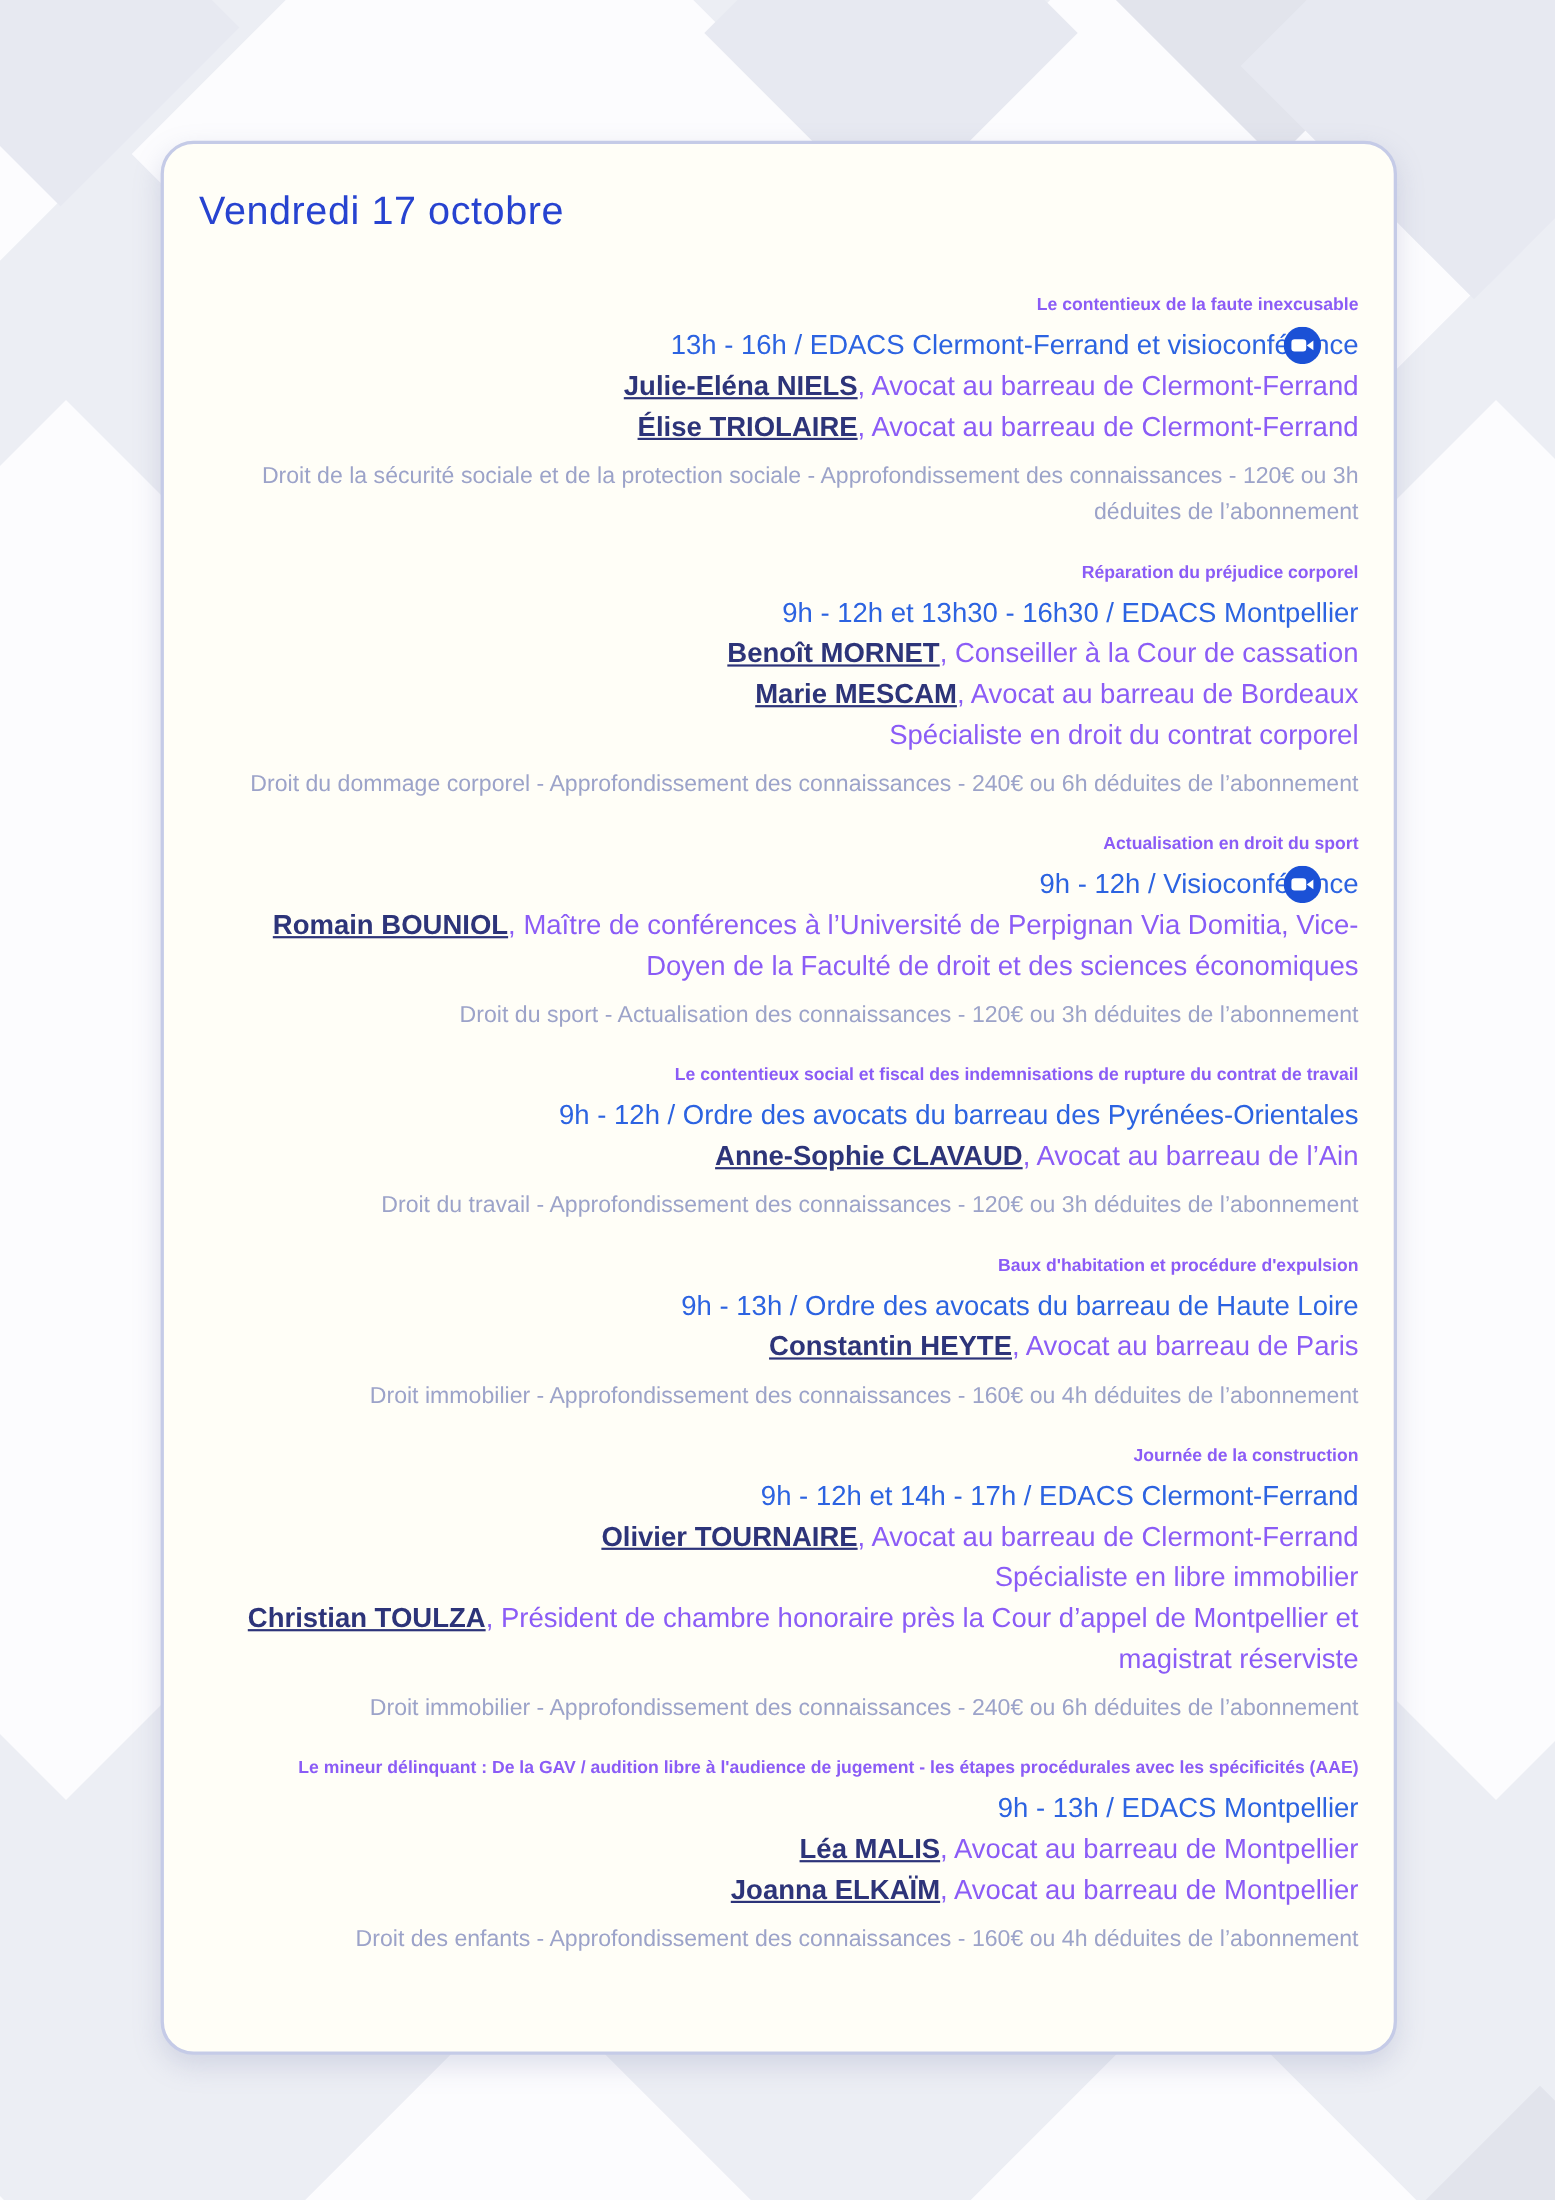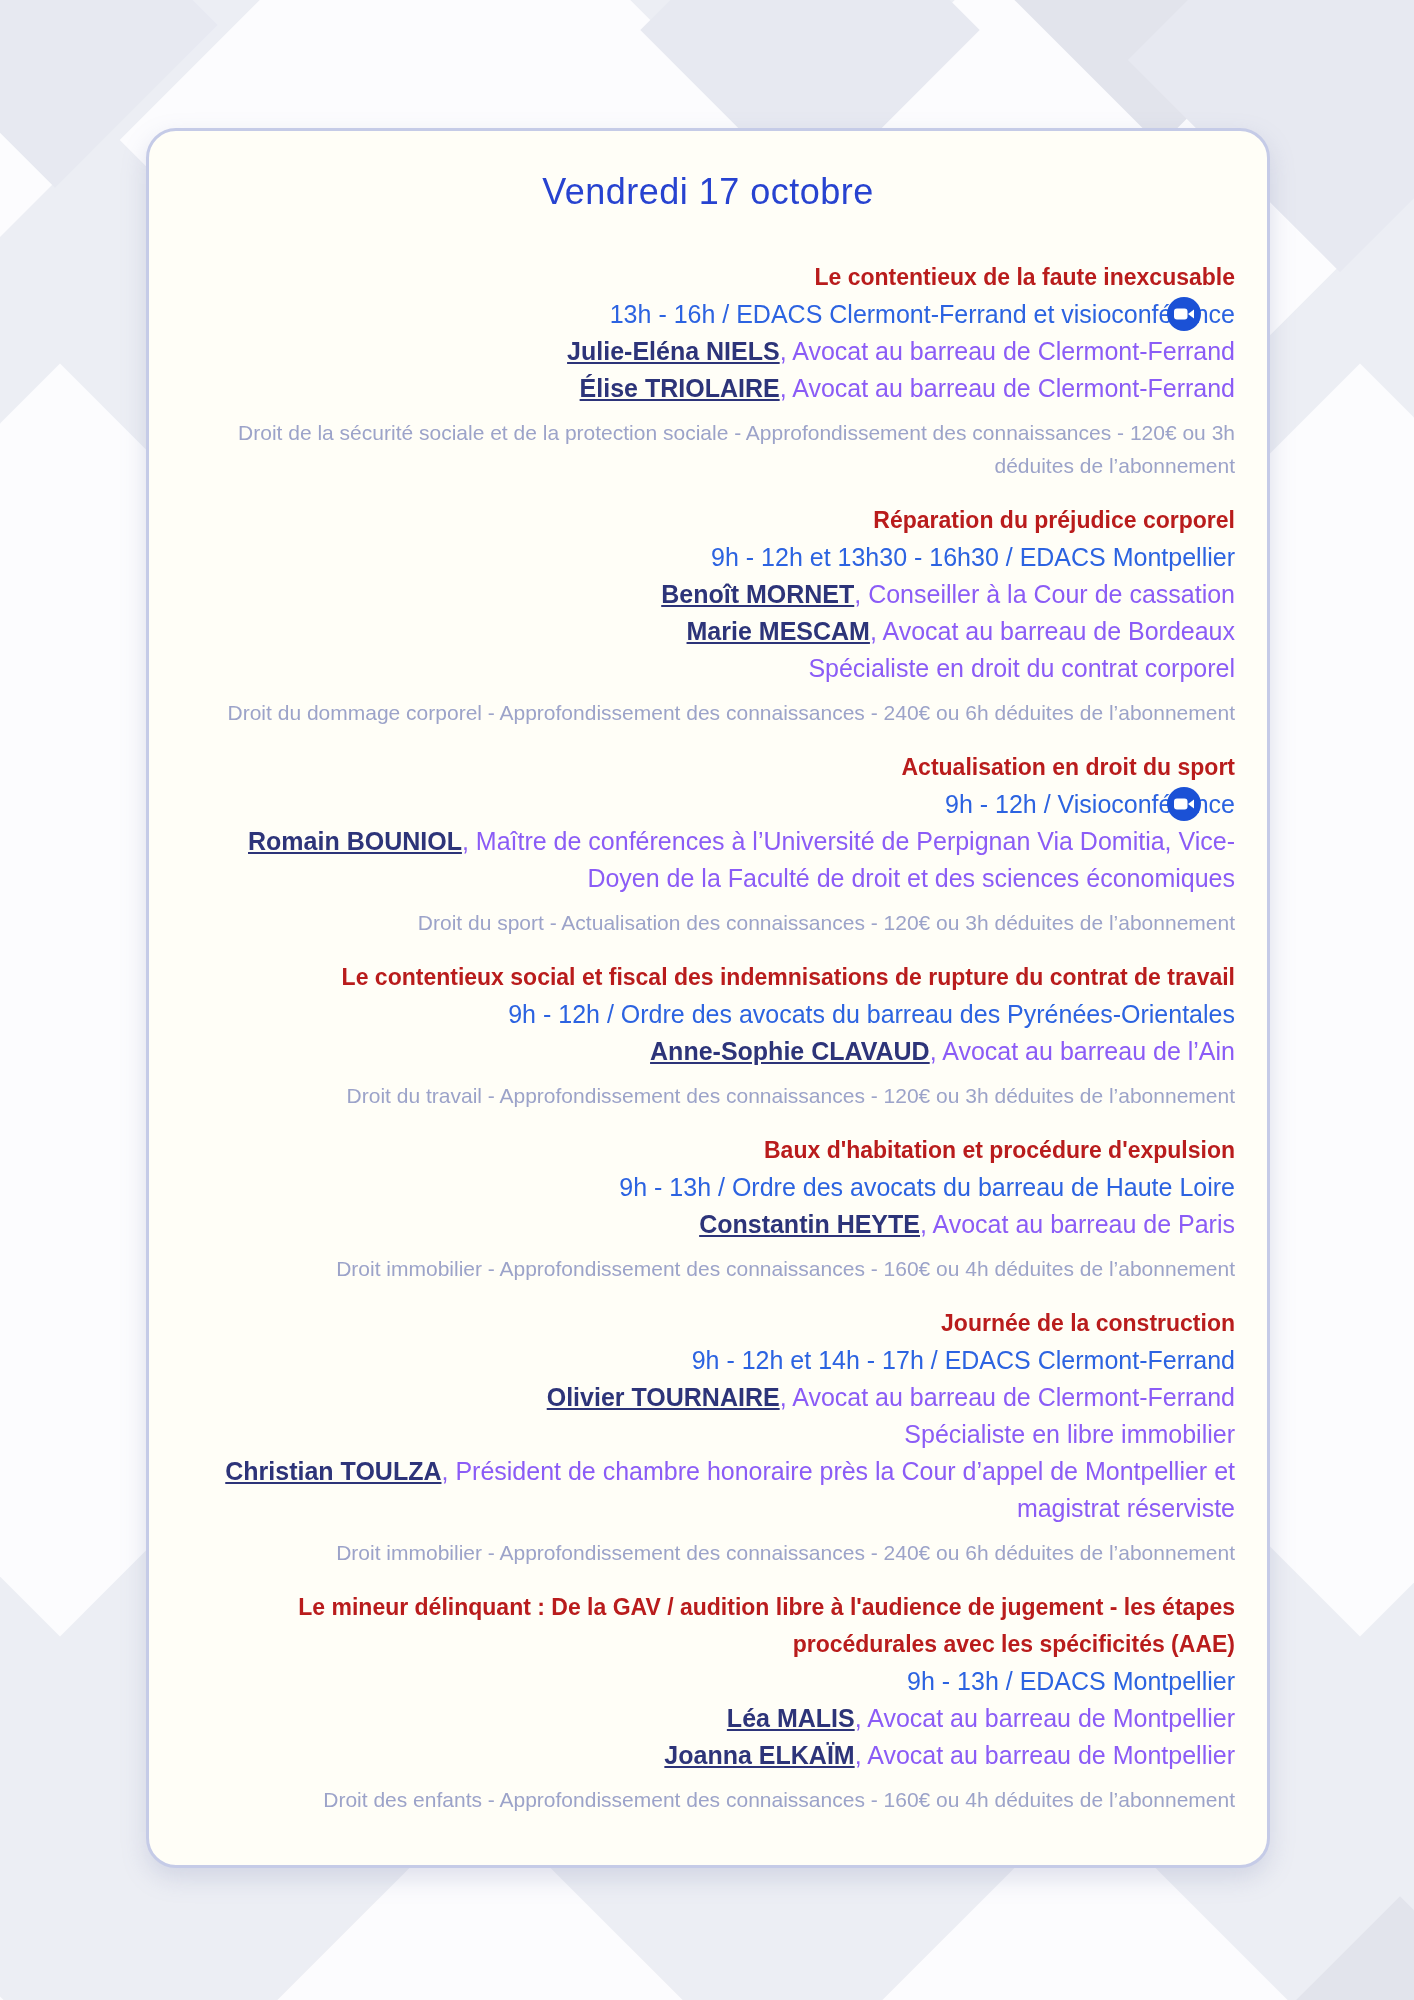--- a/index.html
+++ b/index.html
@@ -22,35 +22,34 @@
     width:1124px; height:1740px;
     background:#fffef7;
     border:3px solid #c5cbe7;
     border-radius:30px;
     box-shadow:0 10px 24px rgba(130,140,180,0.25);
     overflow:hidden;
   }
   .card-inner { padding:34px 32px 0 32px; }
 
   .day-title {
-    text-align:center;
     font-size:36px;
     font-weight:400;
     color:#2743d0;
     margin:6px 0 46px 0;
     letter-spacing:0.5px;
   }
 
   .event { position:relative; margin-bottom:20px; }
   .event p { margin:0;text-align:right; }
 
   .ev-title {
-    font-size:23px;
+    font-size:16px;
     font-weight:700;
-    color:#b91c1c;
+    color:#8b5cf6;
     line-height:37px;
     text-align:justify;
   }
   .ev-time {
     font-size:25px;
     color:#2c63e1;
     line-height:37px;
   }
   .speaker-line {
     font-size:25px;

